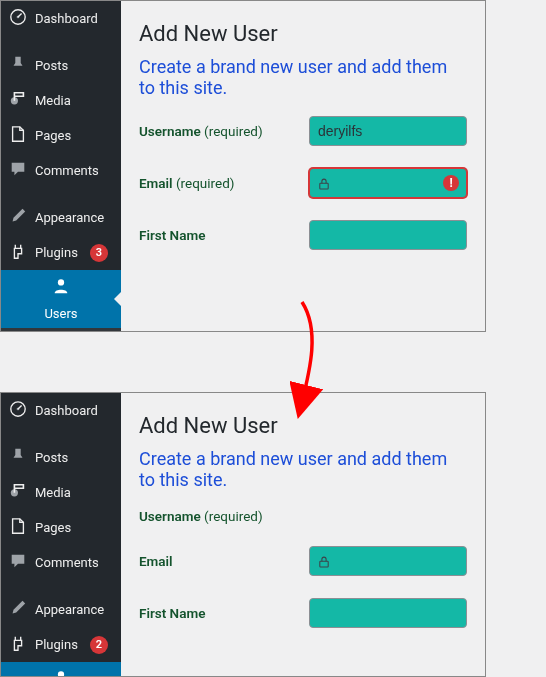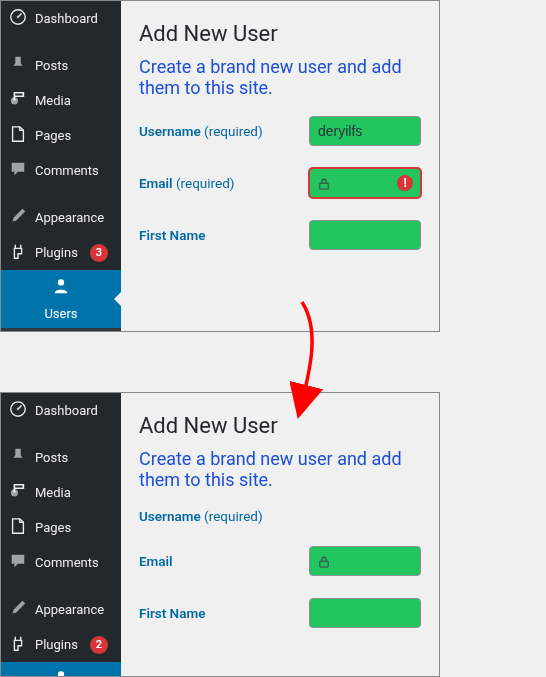--- a/index.html
+++ b/index.html
@@ -4,21 +4,21 @@
 <style>
   * { box-sizing: border-box; margin: 0; padding: 0; }
   body {
     font-family: -apple-system, BlinkMacSystemFont, "Segoe UI", Roboto, sans-serif;
     background: #f0f0f1;
     width: 546px;
     position: relative;
   }
   .panel {
     display: flex;
-    width: 440px;
+    width: 486px;
     border: 1px solid #888;
     background: #f0f0f1;
   }
   .panel.top { height: 332px; }
   .panel.bottom { height: 285px; margin-top: 60px; }
 
   .sidebar {
     width: 120px;
     background: #23282d;
     color: #eee;
@@ -85,35 +85,35 @@
   }
   .form-row {
     display: flex;
     align-items: center;
     margin-bottom: 22px;
   }
   .form-row label {
     width: 170px;
     font-size: 13.5px;
     font-weight: 600;
-    color: #0369a1;
+    color: #14532d;
   }
   .form-row label .req { font-weight: 400; }
   .input-wrap {
     flex: 1;
     position: relative;
   }
   .input-wrap input {
     width: 100%;
     height: 30px;
     padding: 4px 8px;
     font-size: 14px;
     border: 1px solid #8c8f94;
     border-radius: 4px;
-    background: #22c55e;
+    background: #14b8a6;
     color: #2c3338;
   }
   .input-wrap.error input {
     border-color: #d63638;
     box-shadow: 0 0 0 1px #d63638;
     padding-left: 28px;
     padding-right: 28px;
   }
   .input-wrap.with-lock input {
     padding-left: 28px;

